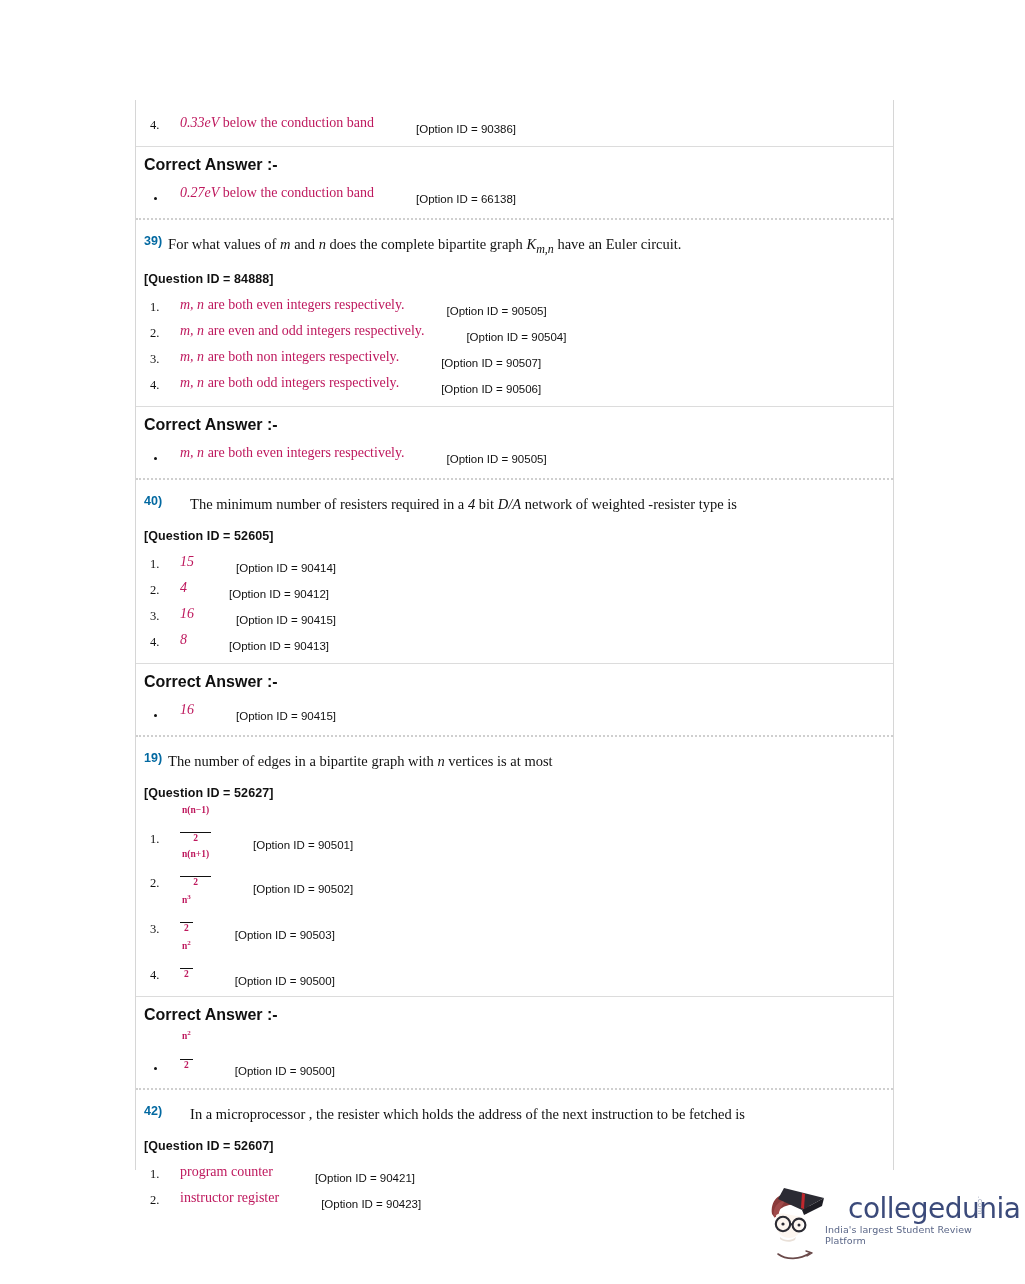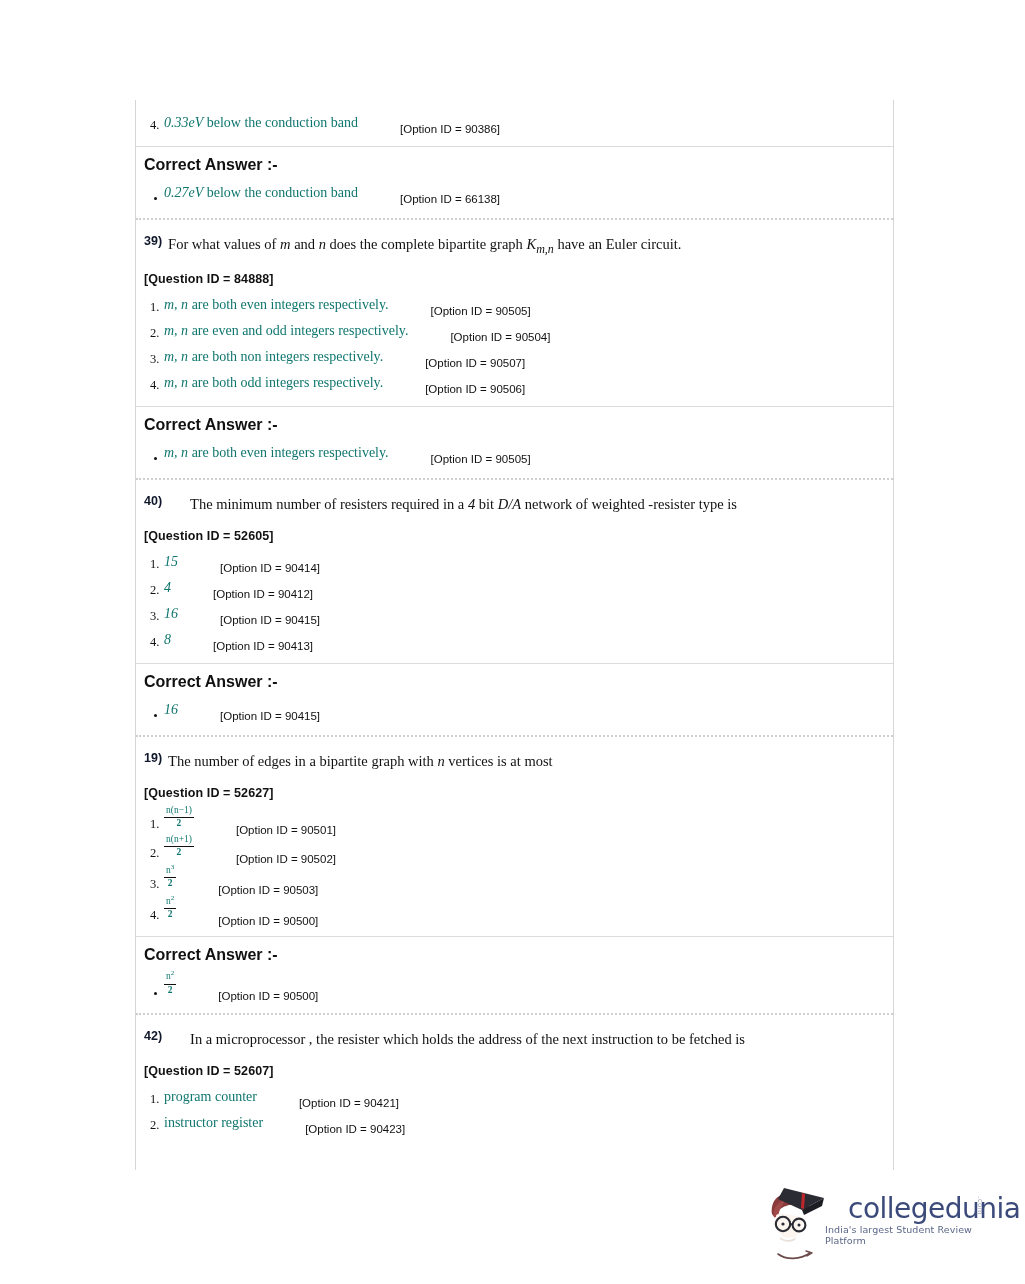--- a/index.html
+++ b/index.html
@@ -52,21 +52,21 @@
 
   
   .qrow {
     display: block;
     padding: 14px 0 2px 0;
   }
   .qnum {
     font-family: "Liberation Sans", sans-serif;
     font-weight: bold;
     font-size: 12.5px;
-    color: #0f172a;
+    color: #0369a1;
     display: inline-block;
     vertical-align: top;
     margin-left: 8px;
     margin-right: 6px;
   }
   .qtext {
     display: inline;
     font-family: "Liberation Serif", "DejaVu Serif", serif;
     font-size: 14.5px;
     color: #111;
@@ -106,24 +106,24 @@
   .opt-bullet {
     position: absolute;
     left: 18px;
     bottom: 6px;
     width: 3px; height: 3px;
     background: #111;
     border-radius: 50%;
   }
   .opt-text {
     display: inline-block;
-    margin-left: 28px;
+    margin-left: 44px;
     font-family: "Liberation Serif", "DejaVu Serif", serif;
     font-size: 14px;
-    color: #0f766e;
+    color: #be185d;
     vertical-align: bottom;
   }
   .opt-id {
     display: inline-block;
     font-family: "Liberation Sans", sans-serif;
     font-size: 11.5px;
     color: #111;
     margin-left: 10px;
     vertical-align: bottom;
     position: relative;
@@ -145,23 +145,23 @@
     vertical-align: middle;
     text-align: center;
     font-family: "Liberation Serif", "DejaVu Serif", serif;
     font-size: 9.5px;
     line-height: 1.05;
     position: relative;
     top: -3px;
   }
   .frac .num {
     display: block;
-    padding: 0 2px 1px 2px;
+    padding: 0 2px 16px 2px;
     border-bottom: 1px solid #111;
-    font-weight: normal;
+    font-weight: bold;
   }
   .frac .den {
     display: block;
     padding: 1px 2px 0 2px;
     font-weight: bold;
   }
   sup.sp { font-size: 7px; vertical-align: super; }
   sub.sb { font-size: 12px; vertical-align: sub; }
 
   

